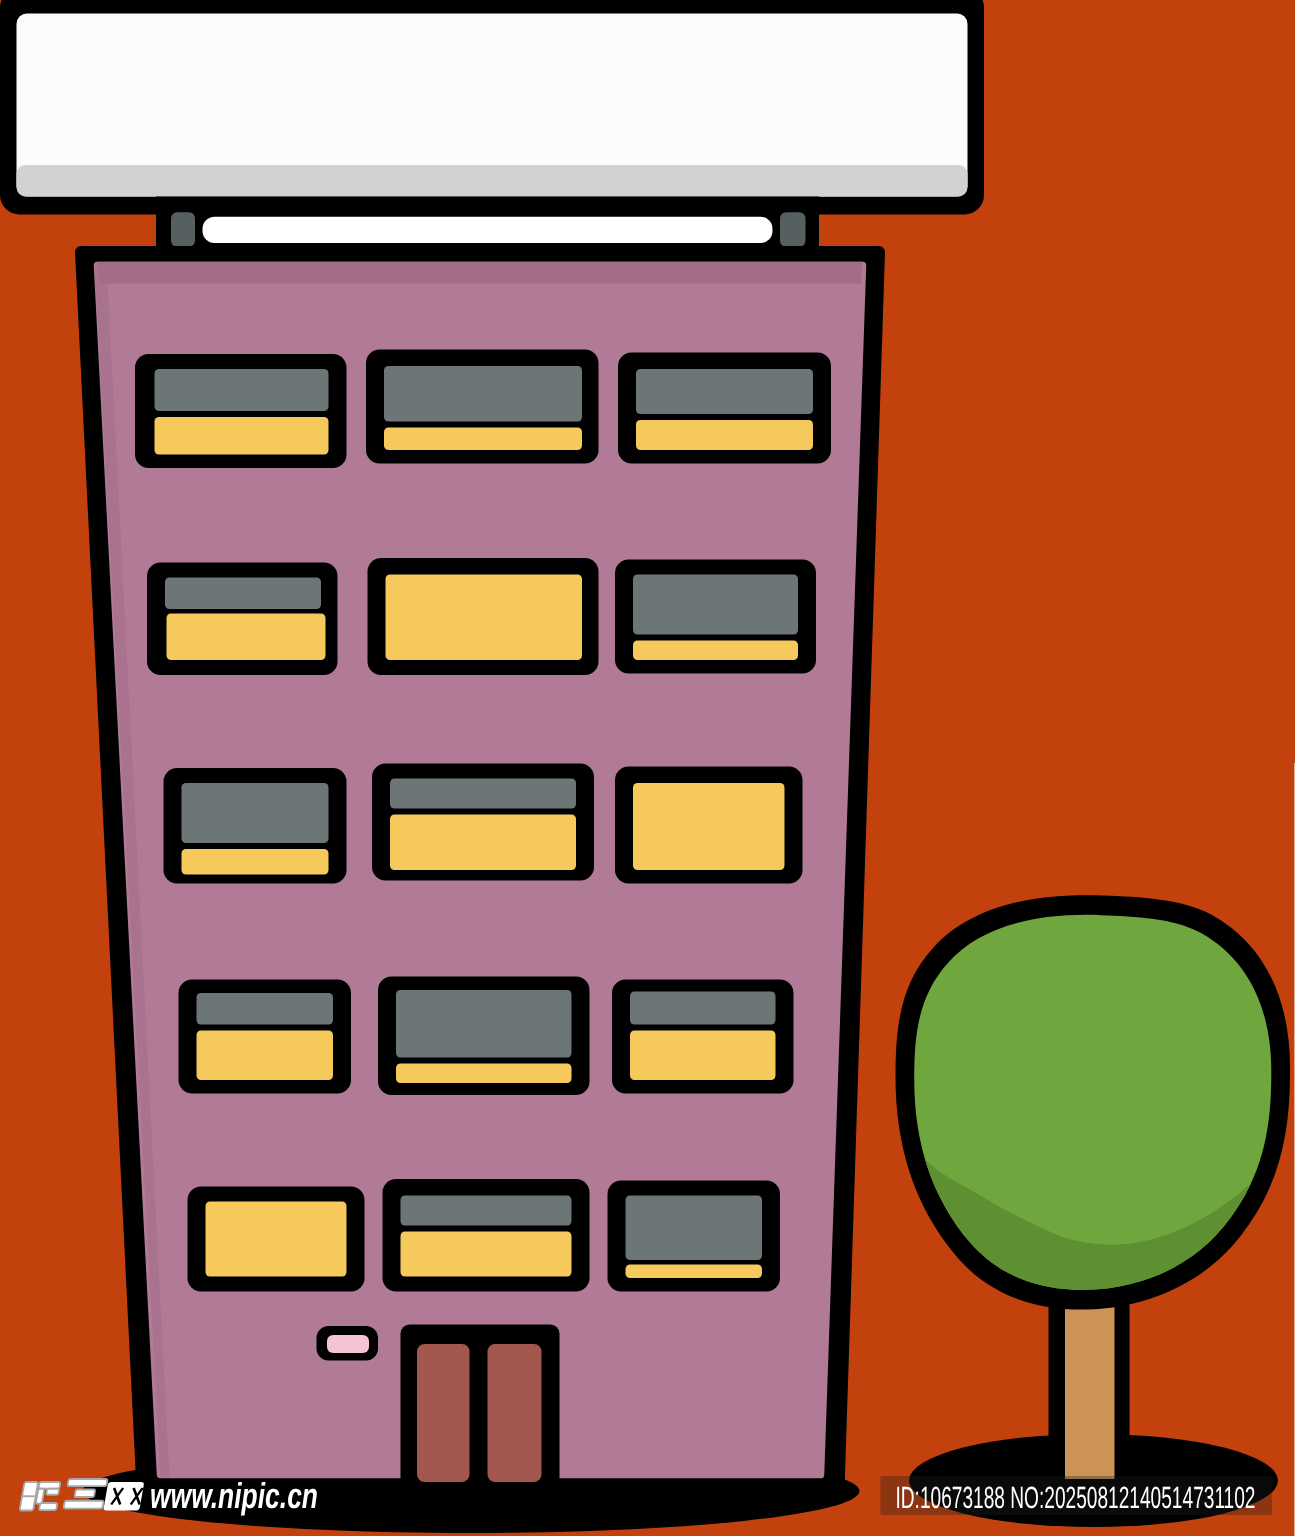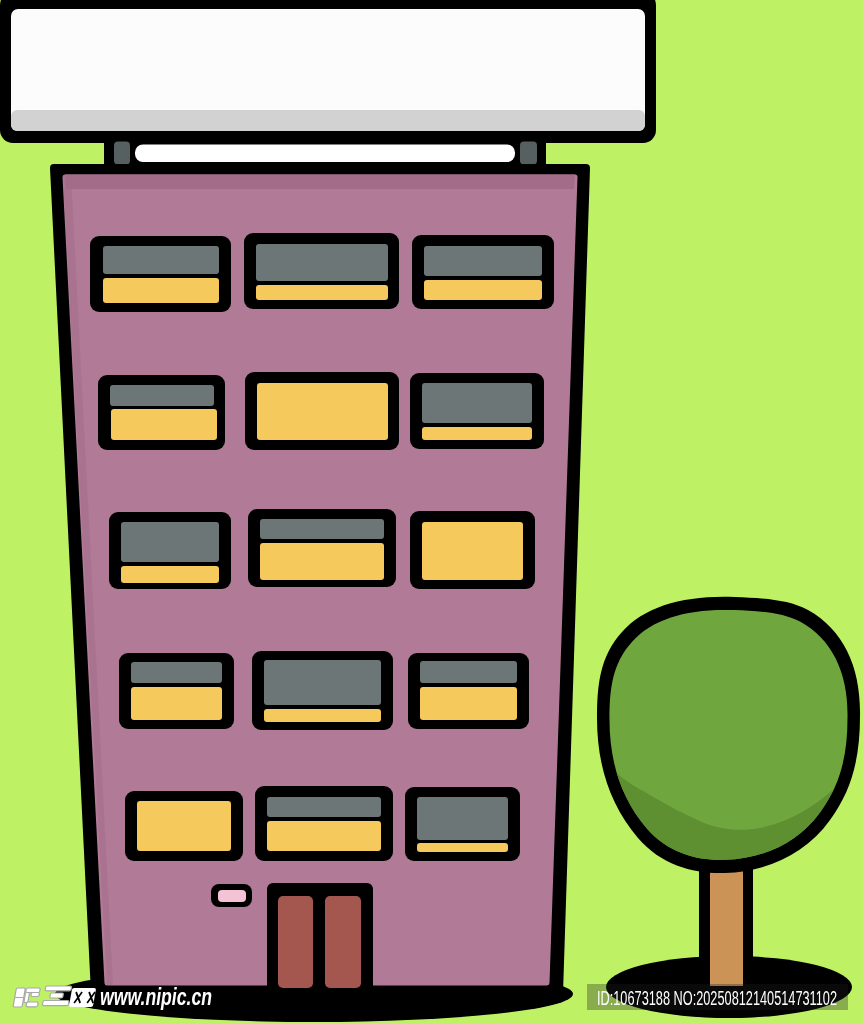--- a/index.html
+++ b/index.html
@@ -1,16 +1,16 @@
 <!DOCTYPE html>
 <html><head>
 <meta charset="utf-8">
 <style>
   html,body{margin:0;padding:0;background:#ffffff;}
-  #stage{position:relative;width:863px;height:1024px;overflow:hidden;background:#bef264;
+  #stage{position:relative;width:863px;height:1024px;overflow:hidden;background:#c2410c;
          font-family:"Liberation Sans", sans-serif;}
   svg{display:block;}
 </style>
 </head>
 <body>
 <div id="stage">
 <svg width="863" height="1024" viewBox="0 0 863 1024" xmlns="http://www.w3.org/2000/svg">
   <defs>
     <clipPath id="crownClip">
       <path d="M 735,597 C 685,595 645,606 622,632 C 600,656 597,685 597,718 C 597,765 610,805 638,838 C 662,866 695,874 725,873 C 765,872 805,855 830,820 C 852,790 860,758 860,716 C 861,668 844,630 808,610 C 788,599 760,598 735,597 Z" transform="translate(69.2,69.8) scale(0.905)"></path>

